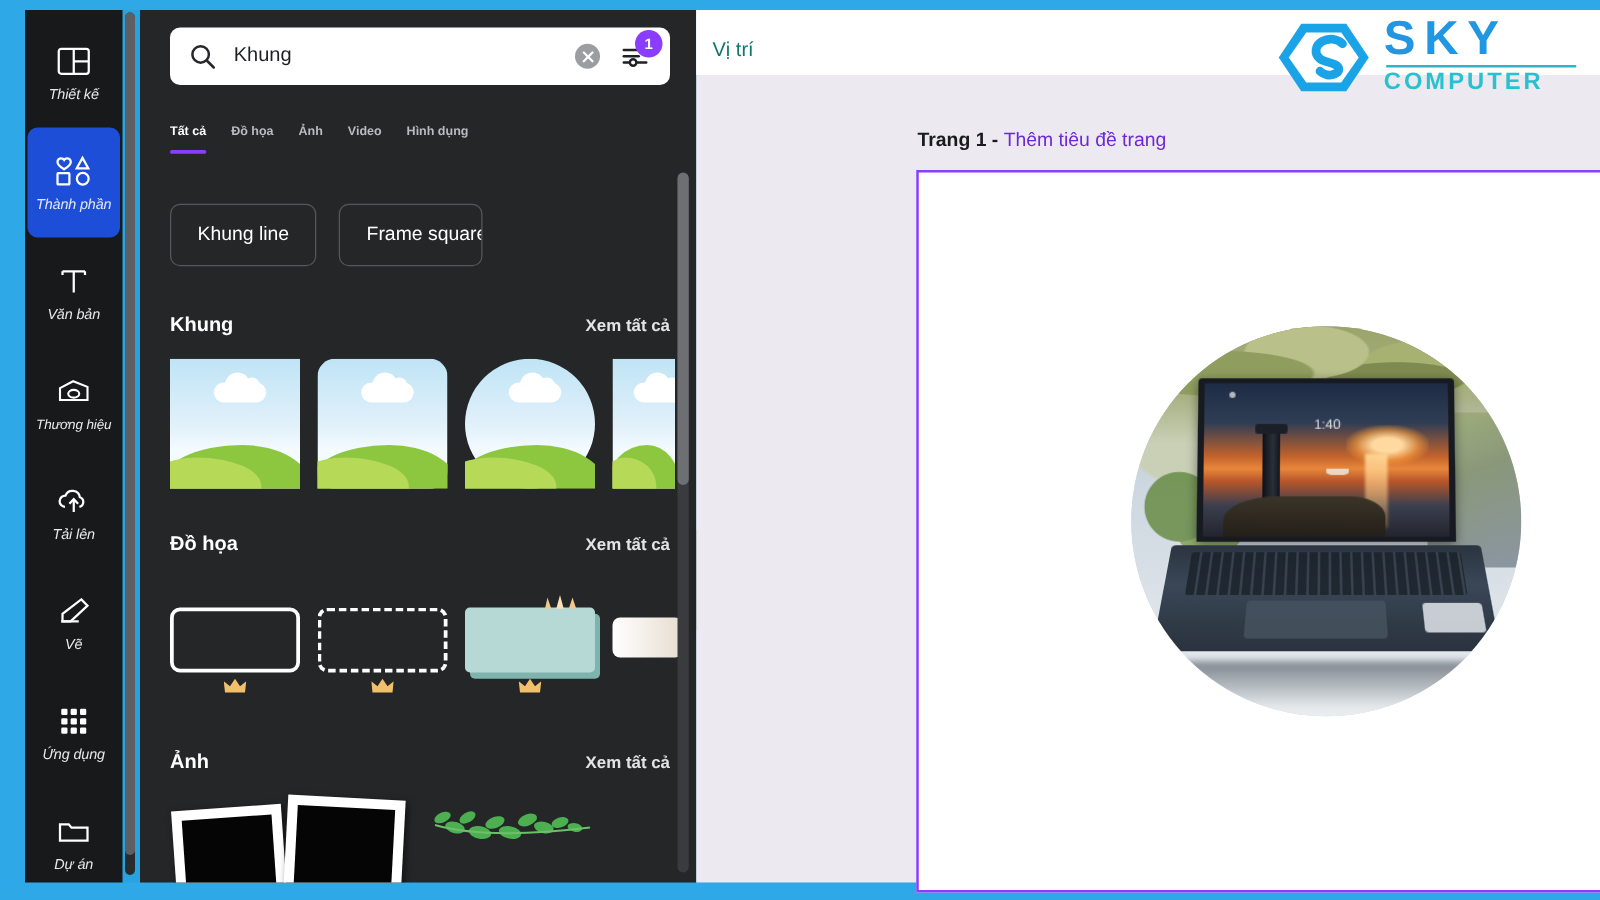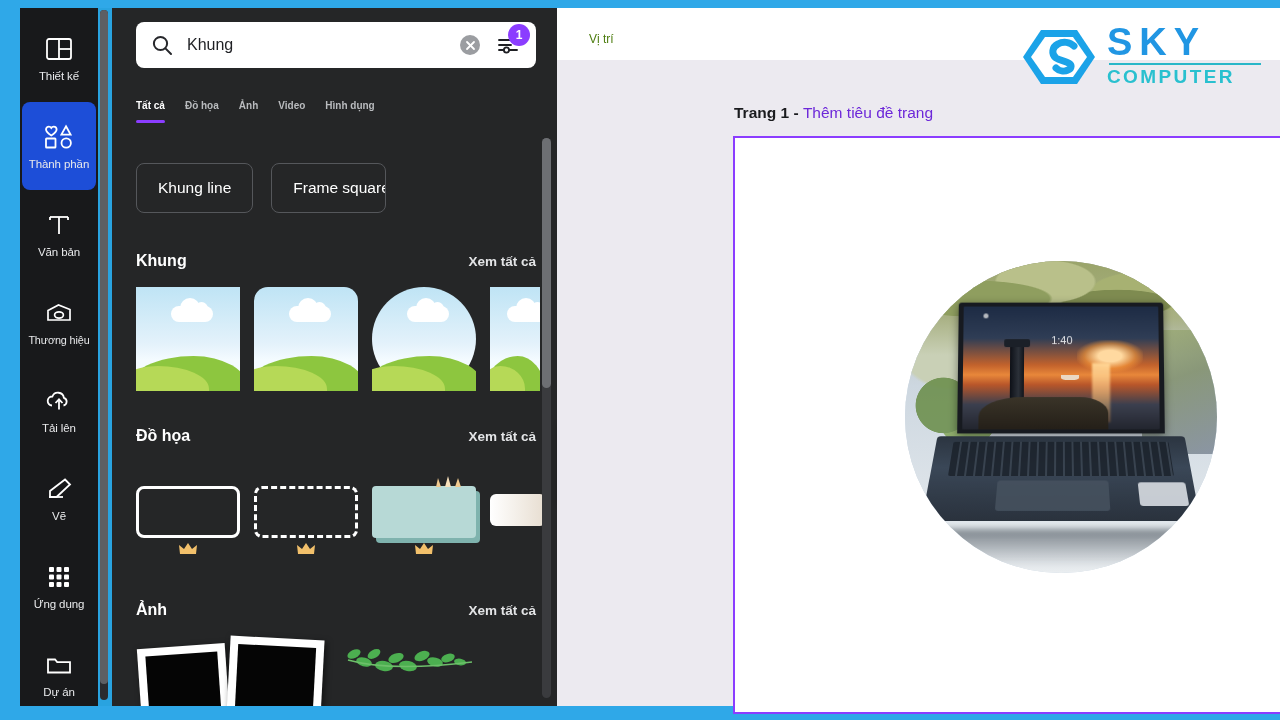--- a/index.html
+++ b/index.html
@@ -31,21 +31,21 @@
     width:74px; height:88px;
     display:flex; flex-direction:column; align-items:center; justify-content:center;
     gap:6px;
     color:#e8e9eb;
     border-radius:8px;
     cursor:pointer;
     flex:0 0 auto;
   }
   .rail-item.active { background:#1d4ed8; }
   .rail-icon { width:34px; height:30px; display:flex; align-items:center; justify-content:center; }
-  .rail-label { font-size:11.5px; line-height:12px; white-space:nowrap; letter-spacing:-0.1px; }
+  .rail-label { font-size:11.5px; line-height:12px; white-space:nowrap; letter-spacing:-0.1px;font-style:italic; }
   .rail-item:nth-child(4) .rail-label { font-size:10.8px; }
 
   
   .rail-scroll {
     position:absolute; left:100px; top:10px; width:8px; height:690px;
     background:#2a2b2e; border-radius:4px;
   }
   .rail-scroll-thumb {
     position:absolute; left:0; top:0; width:8px; height:674px;
     background:#5d5f63; border-radius:4px;
@@ -191,26 +191,26 @@
   
   .editor {
     position:absolute; left:557px; top:8px; width:723px; height:698px;
     background:#eceaf0;
   }
   .topbar {
     position:absolute; left:0; top:0; width:723px; height:52px;
     background:#ffffff;
   }
   .topbar-label {
-    position:absolute; left:32px; top:24px;
-    font-size:12px; color:#4d7c0f;
-  }
-
-  
-  .logo { position:absolute; left:462px; top:16px; width:248px; height:66px; }
+    position:absolute; left:13px; top:24px;
+    font-size:16px; color:#0f766e;
+  }
+
+  
+  .logo { position:absolute; left:462px; top:5px; width:248px; height:66px; }
   .logo-text { position:absolute; left:88px; top:-2px; }
   .logo-sky {
     font-size:38px; font-weight:bold; color:#2196e3; letter-spacing:7px;
     line-height:40px;
   }
   .logo-rule { width:152px; height:2px; background:#29b6c8; margin:1px 0 1px 2px; }
   .logo-computer {
     font-size:19px; font-weight:bold; color:#29c0cf; letter-spacing:2.4px;
     line-height:21px;
   }

